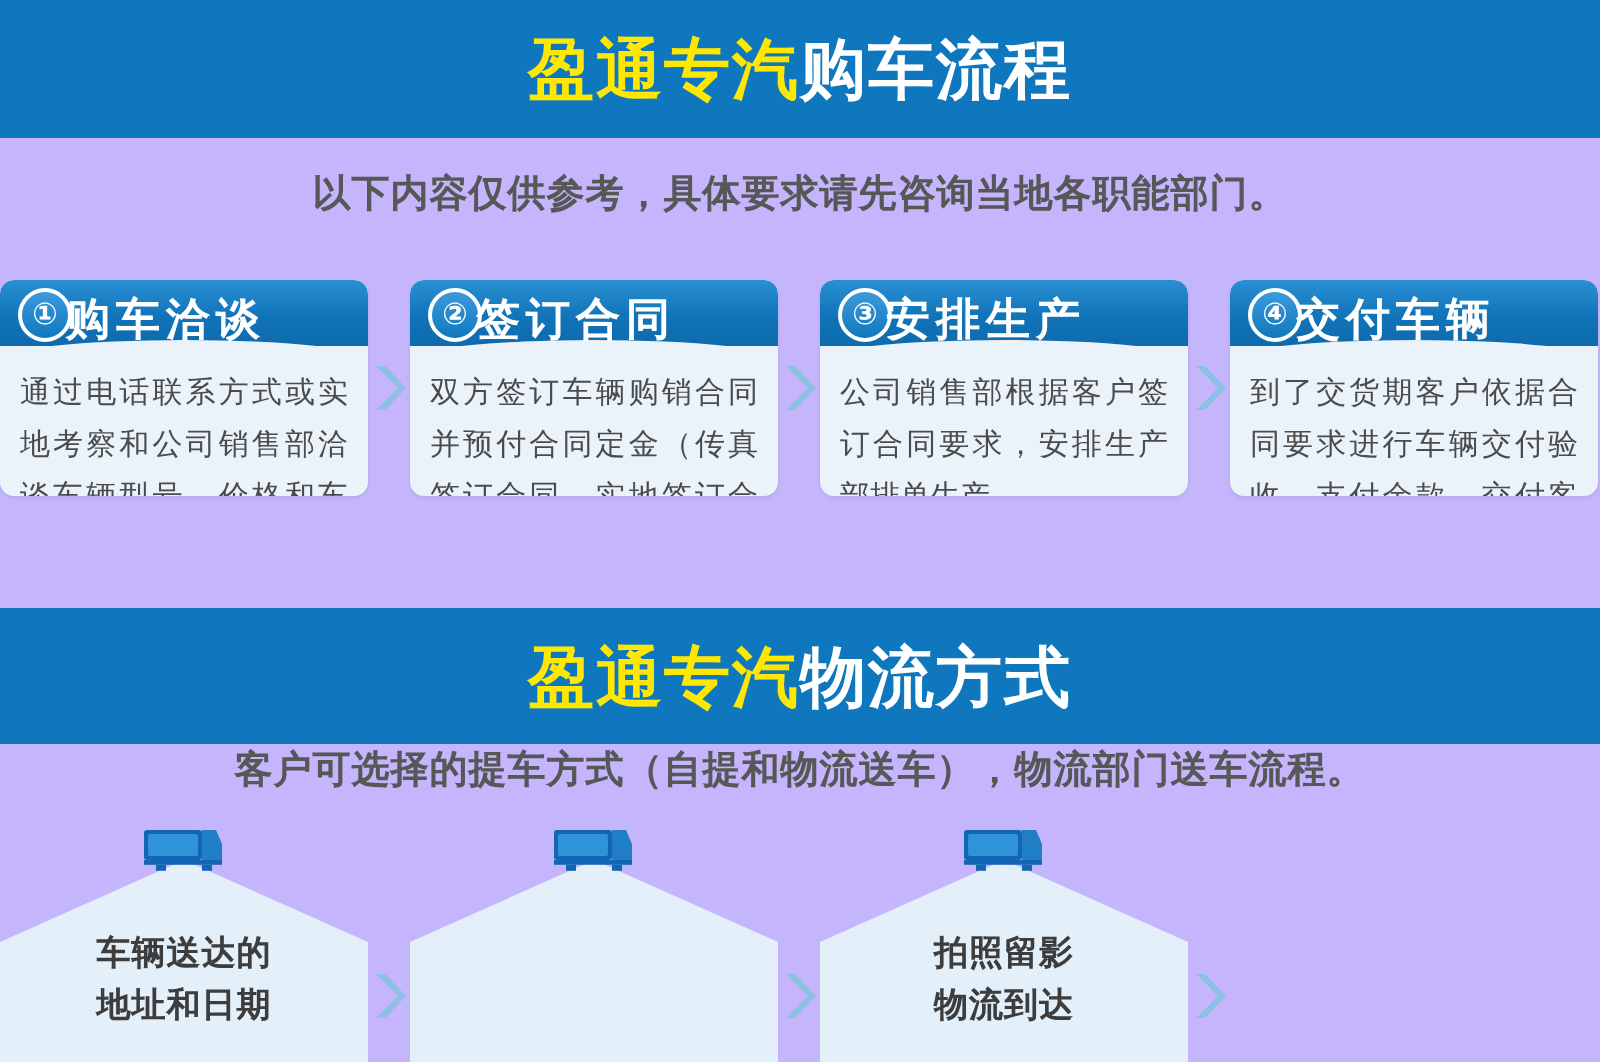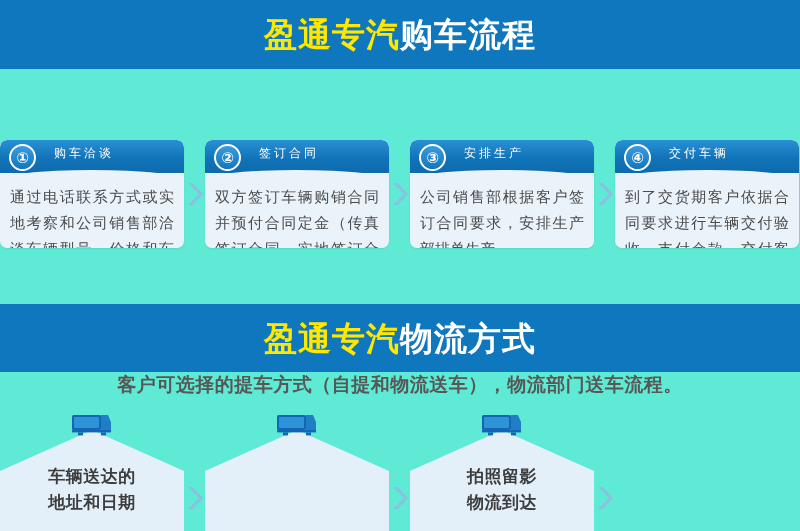--- a/index.html
+++ b/index.html
@@ -2,21 +2,21 @@
 <html><head>
 <meta charset="utf-8">
 <style>
   * { box-sizing: border-box; margin: 0; padding: 0; }
   html, body {
     width: 800px; height: 531px;
     background: #ffffff;
     font-family: "Liberation Sans", "DejaVu Sans", sans-serif;
     overflow: hidden;
   }
-  .page { position: relative; width: 800px; height: 531px; background:#5eead4; }
+  .page { position: relative; width: 800px; height: 531px; background:#c4b5fd; }
 
   
   .banner {
     position: absolute; left: 0; width: 800px;
     background: #0e77bd;
     display: flex; align-items: center; justify-content: center;
   }
   #banner-1 { top: 0; height: 69px; }
   #banner-2 { top: 304px; height: 68px; }
   .banner-title {
@@ -60,22 +60,22 @@
   .step-num {
     position: absolute; left: 9px; top: 4px; z-index: 3;
     width: 27px; height: 27px; border-radius: 50%;
     background: linear-gradient(to bottom, #3b9add, #1178bd);
     border: 2px solid #ffffff;
     color: #ffffff; font-size: 15px; font-weight: bold;
     display: flex; align-items: center; justify-content: center;
     line-height: 1;
   }
   .step-title {
-    position: absolute; left: 54px; top: 5px; z-index: 4;
-    color: #ffffff; font-size: 12px; font-weight: normal; letter-spacing: 3px;
+    position: absolute; left: 33px; top: 5px; z-index: 4;
+    color: #ffffff; font-size: 22px; font-weight: bold; letter-spacing: 3px;
     white-space: nowrap;
   }
   .step-body {
     position: relative; z-index: 2;
     padding: 11px 10px 6px 10px;
     color: #4b4b4b; font-size: 15px; line-height: 1.72;
     text-align: justify;
   }
 
   .step-arrow {
@@ -117,20 +117,21 @@
 <body>
 
 <div class="page">
 
   <div class="banner" id="banner-1">
     <div class="banner-title">
       <span class="t-yellow">盈通专汽</span><span class="t-white">购车流程</span>
     </div>
   </div>
 
+  <div class="subtitle" id="subtitle-1">以下内容仅供参考，具体要求请先咨询当地各职能部门。</div>
 
   <div id="steps-row">
 
     <div class="step-card">
       <div class="step-head">
         <div class="step-num">①</div>
         <div class="step-title">购车洽谈</div>
       </div>
       <div class="step-body">通过电话联系方式或实地考察和公司销售部洽谈车辆型号、价格和车辆配置等</div>
     </div>

